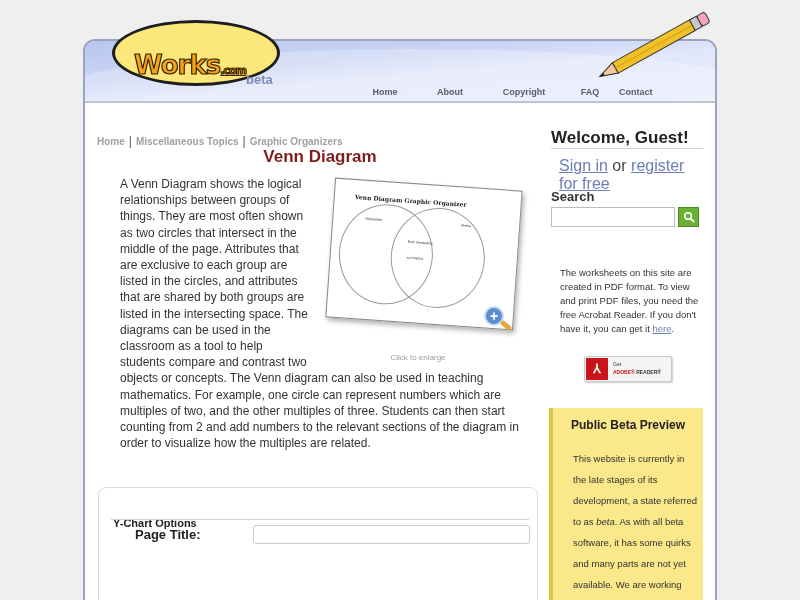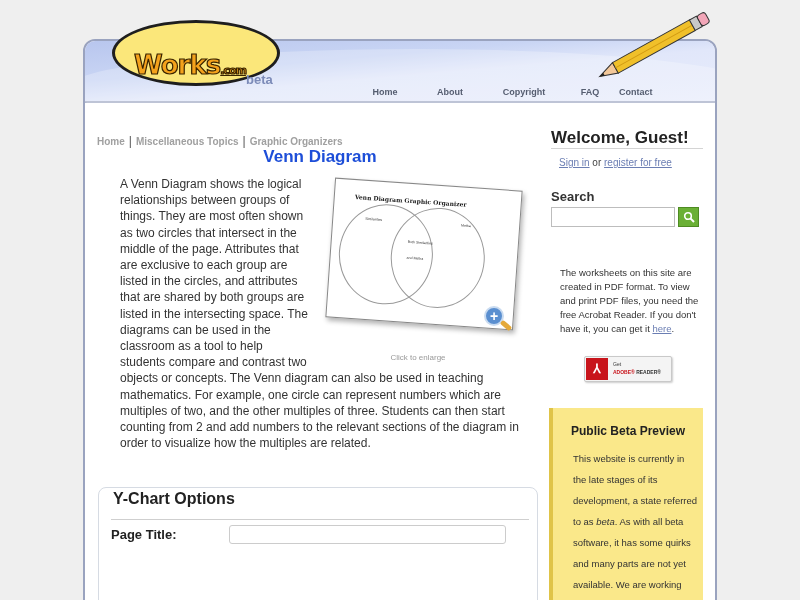--- a/index.html
+++ b/index.html
@@ -45,21 +45,21 @@
   .logo-line2 .dotcom { font-size: 11px; text-decoration: underline; }
   .logo-beta { position: absolute; left: 246px; top: 72px; font-size: 13px; font-weight: bold; color: #7c8bb8; }
 
   
   .pencil { position: absolute; left: 588px; top: 12px; width: 130px; height: 70px; }
 
   
   .breadcrumb { position: absolute; left: 97px; top: 134px; font-size: 10px; font-weight: bold; color: #a0a0a0; }
   .breadcrumb .sep { color: #555; font-weight: normal; margin: 0 4px; font-size: 12px; }
   .breadcrumb a { color: #a0a0a0; text-decoration: none; }
-  .page-title { position: absolute; left: 100px; width: 440px; top: 147px; text-align: center; font-size: 17px; font-weight: bold; color: #1d4ed8; }
+  .page-title { position: absolute; left: 100px; width: 440px; top: 147px; text-align: center; font-size: 17px; font-weight: bold; color: #7f1d1d; }
 
   .intro {
     position: absolute; left: 120px; top: 176px; width: 400px;
     font-size: 12px; line-height: 16.2px; color: #333;
   }
   .preview {
     float: right; width: 210px; height: 190px; margin: 0 -8px 0 8px; position: relative;
     shape-outside: inset(0 0 0 0);
   }
   .preview .sheet {
@@ -77,30 +77,30 @@
     text-align: center; line-height: 16px;
   }
   .preview .zoom-handle { position: absolute; left: 182px; top: 147px; width: 12px; height: 5px; background: #e4a93a; transform: rotate(40deg); border-radius: 2px; }
   .preview .caption { position: absolute; left: 0; top: 174px; width: 200px; text-align: center; font-size: 8px; color: #999; }
 
   
   .options {
     position: absolute; left: 98px; top: 487px; width: 440px; height: 130px;
     border: 1.5px solid #d6dbe3; border-radius: 8px; background: #fff;
   }
-  .options-title { position: absolute; left: 14px; top: 2px; font-size: 16px; font-weight: bold; color: #222; }
+  .options-title { position: absolute; left: 14px; top: 29px; font-size: 11px; font-weight: bold; color: #222; }
   .options-rule { position: absolute; left: 12px; right: 8px; top: 31px; border-top: 1px solid #cfcfcf; }
   .opt-row { position: absolute; left: 12px; display: flex; align-items: center; }
   .opt-row label { width: 118px; font-size: 13px; font-weight: bold; color: #222; }
   .opt-row input { width: 277px; height: 19px; border: 1.5px solid #ccc; border-radius: 3px; background: #fff; }
 
   
   .sidebar { position: absolute; left: 551px; top: 128px; width: 152px; }
   .sb-head { font-size: 17px; font-weight: bold; color: #222; border-bottom: 1px solid #d4d4d4; }
-  .signin { font-size: 10px; color: #444; margin: 8px 0 0 8px; }
+  .signin { font-size: 16px; color: #444; margin: 8px 0 0 8px; }
   .signin a { color: #6b7eb3; text-decoration: underline; }
   .search-head { position: absolute; left: 0; top: 61px; font-size: 13px; font-weight: bold; color: #333; }
   .search-input { position: absolute; left: 0; top: 79px; width: 124px; height: 20px; border: 1.5px solid #bdbdbd; background: #fff; }
   .search-btn {
     position: absolute; left: 127px; top: 79px; width: 21px; height: 20px; background: #6ab035;
     border: 1px solid #4e8b22; display: flex; align-items: center; justify-content: center;
   }
   .adobe-head { position: absolute; left: 0; top: 114px; width: 152px; font-size: 13px; font-weight: bold; color: #333; padding-bottom: 3px; border-bottom: 1px solid #d4d4d4; }
   .adobe-text { position: absolute; left: 9px; top: 138px; width: 146px; font-size: 9.5px; line-height: 14px; color: #333; }
   .adobe-text a { color: #6b7eb3; text-decoration: underline; text-align: right; }
@@ -110,21 +110,21 @@
   }
   .adobe-badge .logo-red { position: absolute; left: 1px; top: 1px; width: 22px; height: 22px; background: #c8141b; color: #fff; font-size: 13px; text-align: center; line-height: 22px; font-weight: bold; }
   .adobe-badge .get { position: absolute; left: 28px; top: 4px; font-size: 5px; color: #333; }
   .adobe-badge .reader { position: absolute; left: 28px; top: 12px; font-size: 5px; color: #c8141b; font-weight: bold; }
   .adobe-badge .reader span { color: #333; }
 
   .beta-box {
     position: absolute; left: 549px; top: 408px; width: 154px; height: 200px;
     background: #fae88a; border-left: 4px solid #e0c448;
   }
-  .beta-title { position: absolute; left: 0; top: 16px; width: 150px; text-align: center; font-size: 12px; font-weight: bold; color: #222; }
+  .beta-title { position: absolute; left: 0; top: 10px; width: 150px; text-align: center; font-size: 12px; font-weight: bold; color: #222; }
   .beta-text { position: absolute; left: 20px; top: 40px; width: 126px; font-size: 9.5px; line-height: 21px; color: #333; }
 </style>
 </head>
 <body>
 
 <div class="frame">
   <div class="header">
     <div class="swoosh"></div>
     <div class="nav">
       <a href="#">Home</a>
@@ -172,21 +172,21 @@
     <div class="zoom-badge">+</div>
     <div class="zoom-handle"></div>
     <div class="caption">Click to enlarge</div>
   </div>
   <span>A Venn Diagram shows the logical relationships between groups of things. They are most often shown as two circles that intersect in the middle of the page. Attributes that are exclusive to each group are listed in the circles, and attributes that are shared by both groups are listed in the intersecting space. The diagrams can be used in the classroom as a tool to help students compare and contrast two objects or concepts. The Venn diagram can also be used in teaching mathematics. For example, one circle can represent numbers which are multiples of two, and the other multiples of three. Students can then start counting from 2 and add numbers to the relevant sections of the diagram in order to visualize how the multiples are related.</span>
 </div>
 
 <div class="options">
   <div class="options-title">Y-Chart Options</div>
   <div class="options-rule"></div>
-  <div class="opt-row" style="top:37px;">
+  <div class="opt-row" style="top:37px;margin-left:24px;">
     <label>Page Title:</label>
     <input type="text" value="" style="">
   </div>
 </div>
 
 <div class="sidebar">
   <div class="sb-head">Welcome, Guest!</div>
   <div class="signin">
     <a href="#">Sign in</a><span> or </span><a href="#">register for free</a>
   </div>

